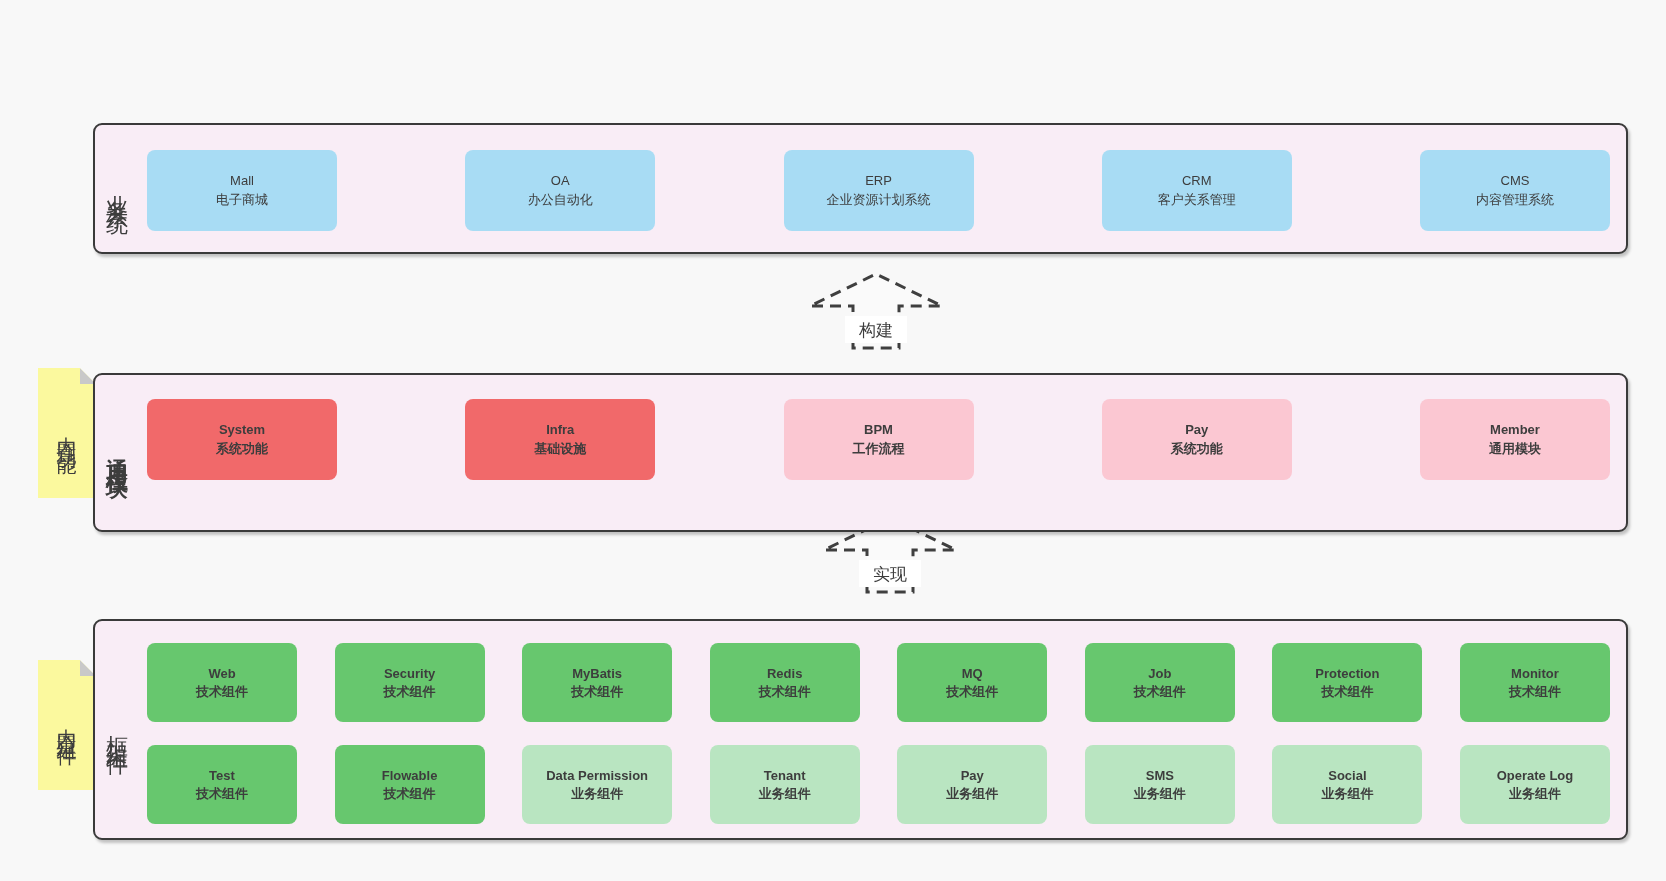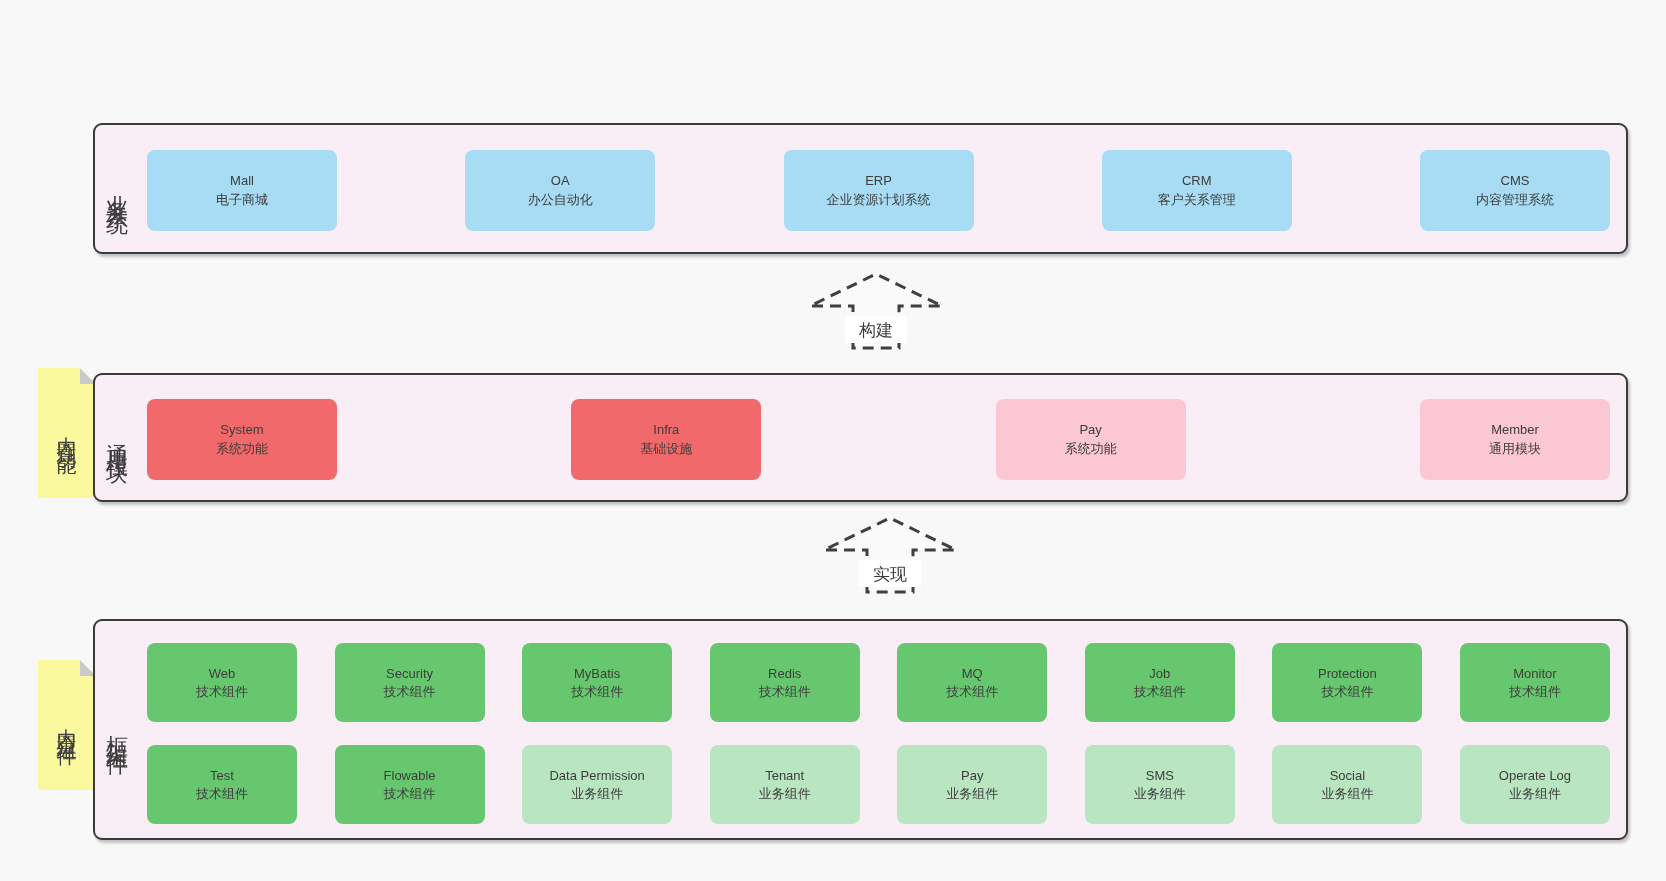--- a/index.html
+++ b/index.html
@@ -12,21 +12,21 @@
   
   .band{
     position:absolute;left:93px;width:1535px;box-sizing:border-box;
     background:var(--band-bg,#f9edf6);
     border:2px solid var(--band-border,#3a3a3a);
     border-radius:9px;
     box-shadow:2px 3px 3px rgba(0,0,0,.22);
     z-index:2;
   }
   .band-top{top:123px;height:131px;}
-  .band-mid{top:373px;height:129px;}
+  .band-mid{top:373px;height:159px;font-weight:bold;}
   .band-bot{top:619px;height:221px;}
   .band-label{
     position:absolute;left:11px;top:50%;transform:translateY(-50%);
     writing-mode:vertical-rl;text-orientation:upright;
     font-size:22px;letter-spacing:6px;line-height:1;white-space:nowrap;
   }
   .band-boxes{
     position:absolute;left:52px;right:16px;
     display:flex;justify-content:space-between;
   }
@@ -34,21 +34,21 @@
   .band-mid .band-boxes{top:24px;}
   .band-bot .row1{top:22px;}
   .band-bot .row2{top:124px;}
   
   .box{
     border-radius:8px;
     display:flex;flex-direction:column;justify-content:center;align-items:center;
     text-align:center;font-size:13px;line-height:1.45;
   }
   .box-lg{width:190px;height:81px;}
-  .box-sm{width:150px;height:79px;line-height:1.38;}
+  .box-sm{width:150px;height:79px;line-height:1.38;font-weight:bold;}
   .blue{background:var(--blue,#a8dcf4);}
   .red{background:var(--red,#f1696a);}
   .pink{background:var(--pink,#fbc7d2);}
   .green{background:var(--green,#67c76e);}
   .lgreen{background:var(--light-green,#b9e5c1);}
   .box-title,.box-sub{display:block;}
   
   .note{
     position:absolute;left:38px;width:58px;height:130px;
     background:var(--yellow,#fbf99e);
@@ -124,20 +124,24 @@
   <div class="band-boxes">
     <div class="box box-lg red">
       <span class="box-title">System</span>
       <span class="box-sub">系统功能</span>
     </div>
     <div class="box box-lg red">
       <span class="box-title">Infra</span>
       <span class="box-sub">基础设施</span>
     </div>
     <div class="box box-lg pink">
+      <span class="box-title">BPM</span>
+      <span class="box-sub">工作流程</span>
+    </div>
+    <div class="box box-lg pink">
       <span class="box-title">Pay</span>
       <span class="box-sub">系统功能</span>
     </div>
     <div class="box box-lg pink">
       <span class="box-title">Member</span>
       <span class="box-sub">通用模块</span>
     </div>
   </div>
 </section>
 

